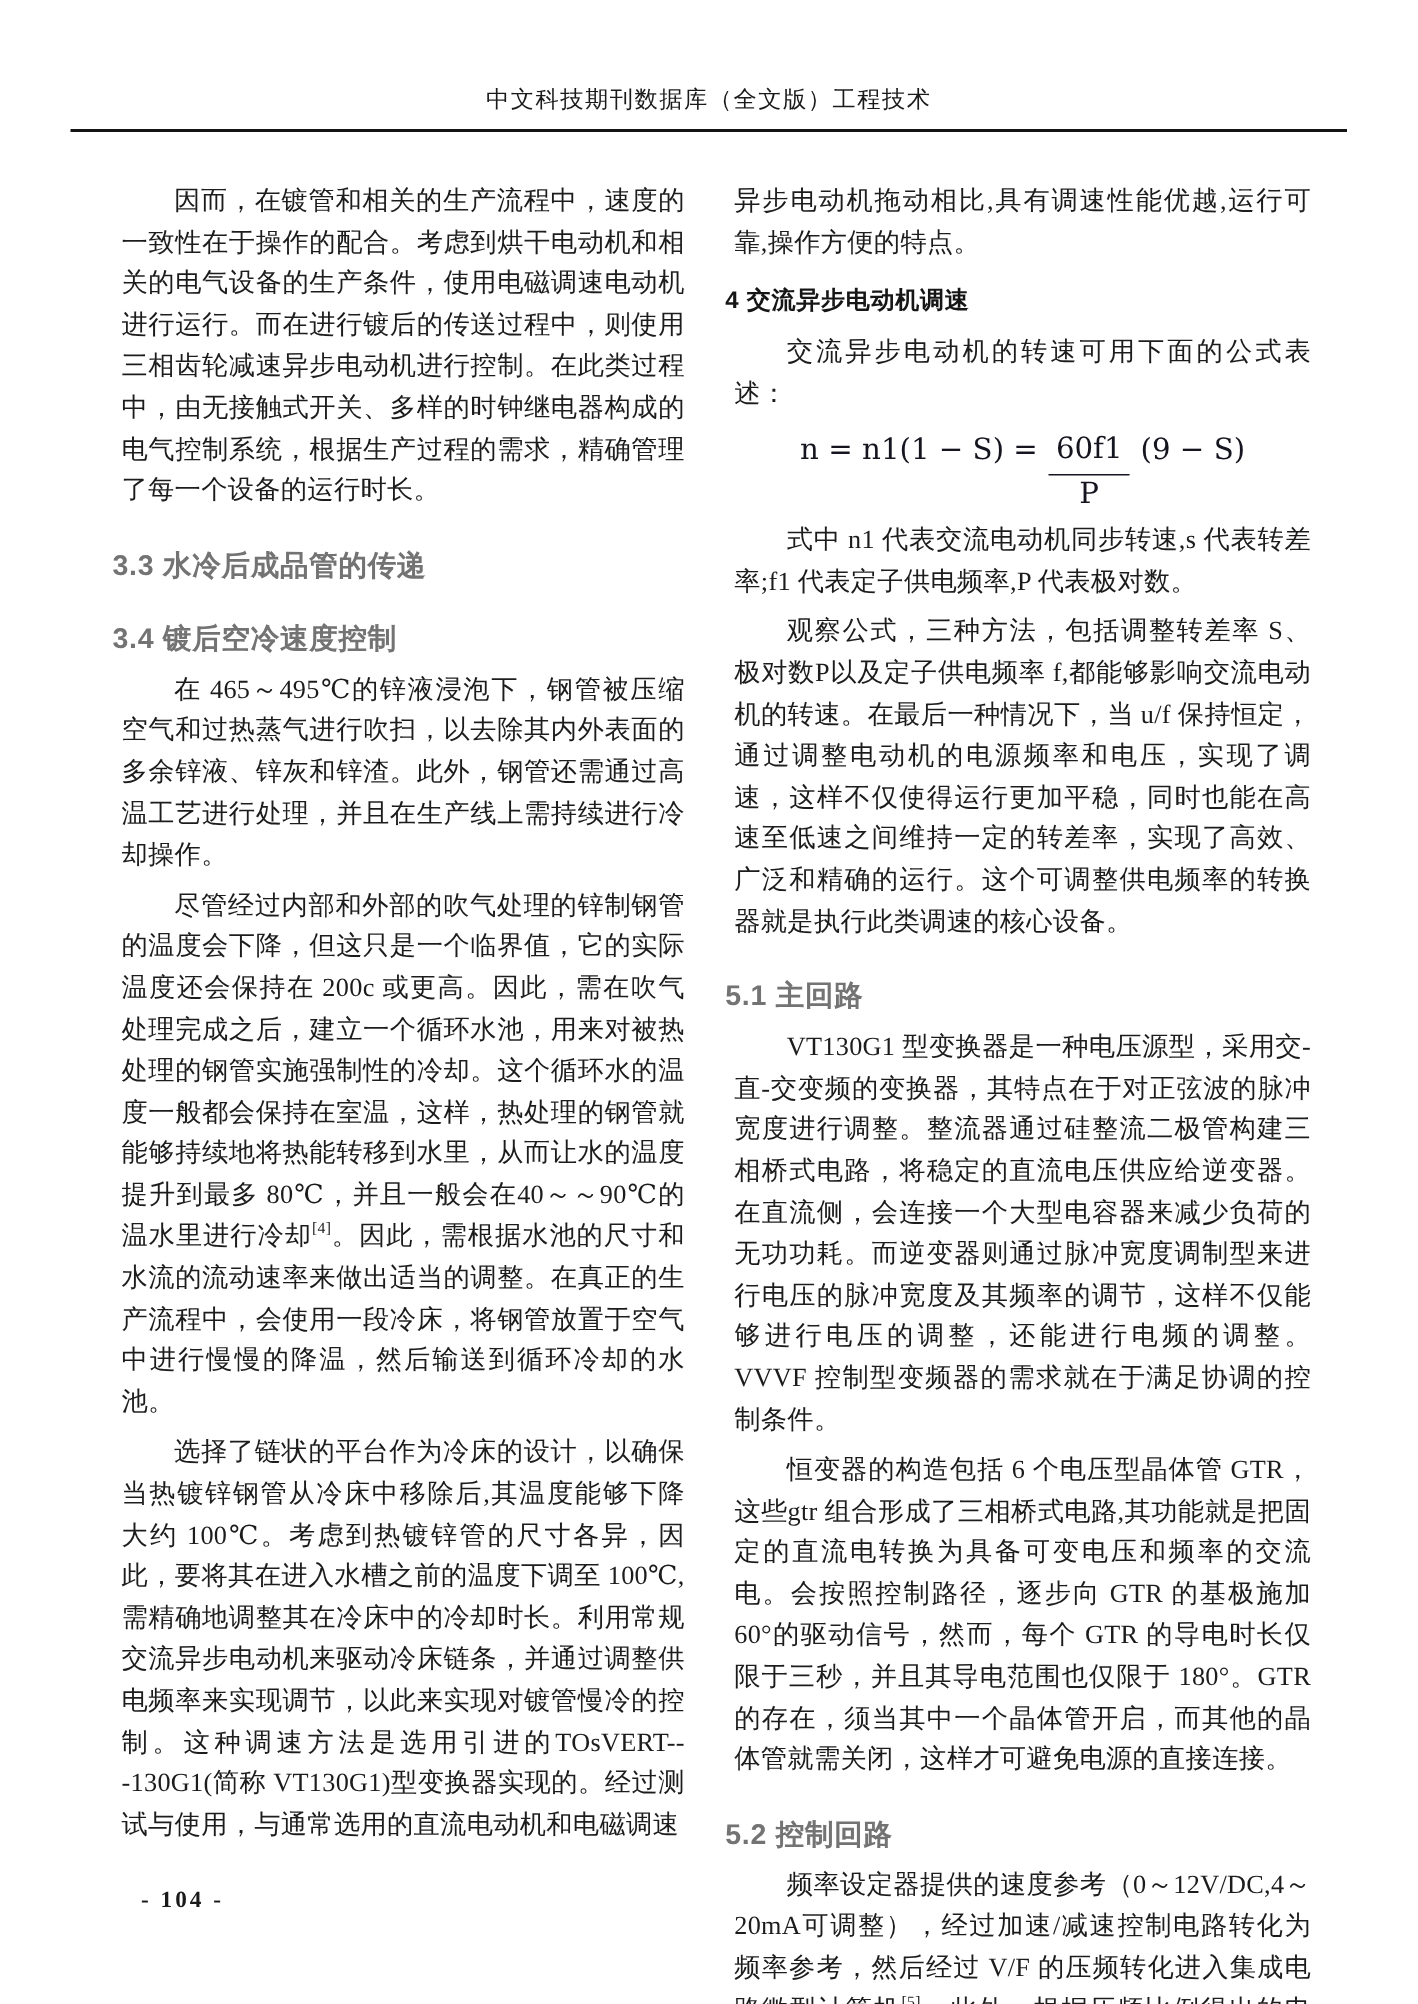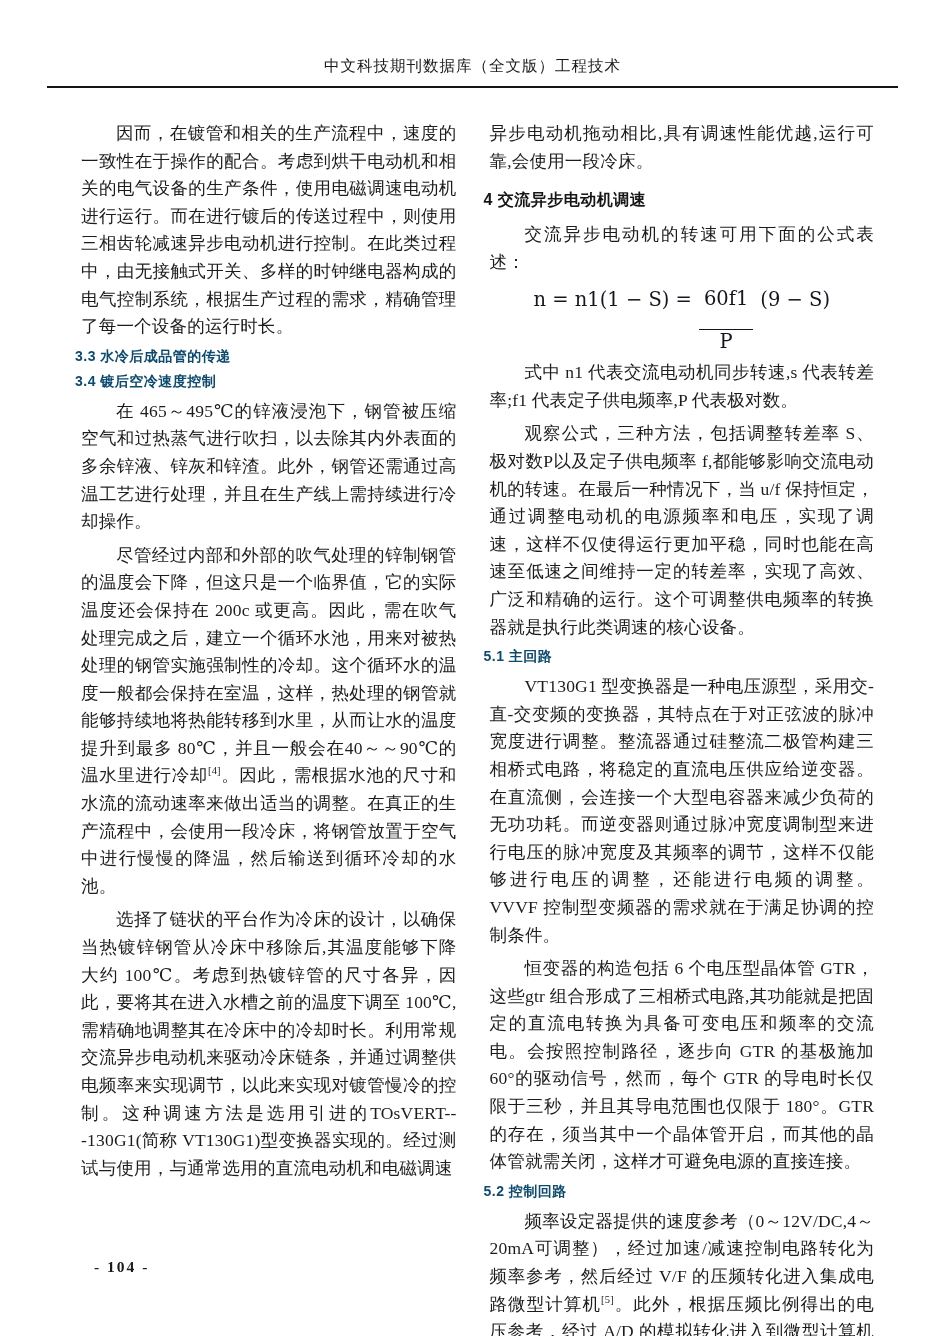--- a/index.html
+++ b/index.html
@@ -47,46 +47,46 @@
   }
   .col h2{
     margin:15px 0 10px;
     font-family:"Liberation Sans","DejaVu Sans",sans-serif;
     font-size:16px;
     font-weight:700;
     color:#161616;
     letter-spacing:0.5px;
   }
   .col h3{
-    margin:7px 0 7px;
+    margin:23px 0 7px;
     font-family:"Liberation Sans","DejaVu Sans",sans-serif;
-    font-size:14px;
+    font-size:19px;
     font-weight:700;
-    color:#0c4a6e;
+    color:#737373;
     letter-spacing:0.5px;
   }
   .formula{
     display:flex;
     justify-content:center;
     gap:7px;
     margin:12px 0 5px;
     font-family:"DejaVu Serif","Liberation Serif",serif;
     font-size:19.5px;
     color:#15151f;
   }
   .formula .frac{
     display:inline-flex;
     flex-direction:column;
     text-align:center;
     line-height:1.15;
     font-size:19.5px;
   }
   .formula .frac .num{
     border-bottom:1.6px solid #15151f;
-    padding:0 5px 18px;
+    padding:0 5px 5px;
   }
   .formula .frac .den{padding-top:1px;}
   .footer{
     position:absolute;
     left:94px;
     bottom:60px;
     font-size:15.5px;
     font-weight:600;
     letter-spacing:2px;
     color:#1a1a1a;
@@ -103,21 +103,21 @@
   <div class="content">
     <div class="col">
         <p><span>因而，在镀管和相关的生产流程中，速度的一致性在于操作的配合。考虑到烘干电动机和相关的电气设备的生产条件，使用电磁调速电动机进行运行。而在进行镀后的传送过程中，则使用三相齿轮减速异步电动机进行控制。在此类过程中，由无接触式开关、多样的时钟继电器构成的电气控制系统，根据生产过程的需求，精确管理了每一个设备的运行时长。</span></p>
         <h3><span>3.3 水冷后成品管的传递</span></h3>
         <h3><span>3.4 镀后空冷速度控制</span></h3>
         <p><span>在 465～495℃的锌液浸泡下，钢管被压缩空气和过热蒸气进行吹扫，以去除其内外表面的多余锌液、锌灰和锌渣。此外，钢管还需通过高温工艺进行处理，并且在生产线上需持续进行冷却操作。</span></p>
         <p><span>尽管经过内部和外部的吹气处理的锌制钢管的温度会下降，但这只是一个临界值，它的实际温度还会保持在 200c 或更高。因此，需在吹气处理完成之后，建立一个循环水池，用来对被热处理的钢管实施强制性的冷却。这个循环水的温度一般都会保持在室温，这样，热处理的钢管就能够持续地将热能转移到水里，从而让水的温度提升到最多 80℃，并且一般会在40～～90℃的温水里进行冷却</span><sup>[4]</sup><span>。因此，需根据水池的尺寸和水流的流动速率来做出适当的调整。在真正的生产流程中，会使用一段冷床，将钢管放置于空气中进行慢慢的降温，然后输送到循环冷却的水池。</span></p>
         <p><span>选择了链状的平台作为冷床的设计，以确保当热镀锌钢管从冷床中移除后,其温度能够下降大约 100℃。考虑到热镀锌管的尺寸各异，因此，要将其在进入水槽之前的温度下调至 100℃,需精确地调整其在冷床中的冷却时长。利用常规交流异步电动机来驱动冷床链条，并通过调整供电频率来实现调节，以此来实现对镀管慢冷的控制。这种调速方法是选用引进的TOsVERT---130G1(简称 VT130G1)型变换器实现的。经过测试与使用，与通常选用的直流电动机和电磁调速</span></p>
       </div>
     <div class="col right">
-        <p class="no-indent"><span>异步电动机拖动相比,具有调速性能优越,运行可靠,会使用一段冷床。</span></p>
+        <p class="no-indent"><span>异步电动机拖动相比,具有调速性能优越,运行可靠,操作方便的特点。</span></p>
         <h2><span>4 交流异步电动机调速</span></h2>
         <p><span>交流异步电动机的转速可用下面的公式表述：</span></p>
         <div class="formula">
           <span>n = n1(1 − S) =</span>
           <span class="frac">
             <span class="num">60f1</span>
             <span class="den">P</span>
           </span>
           <span>(9 − S)</span>
         </div>

